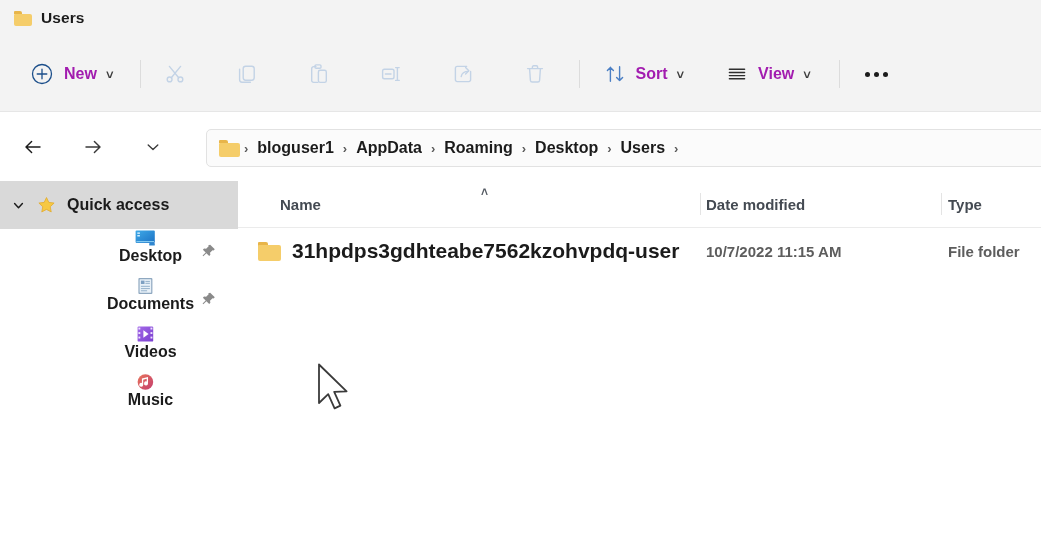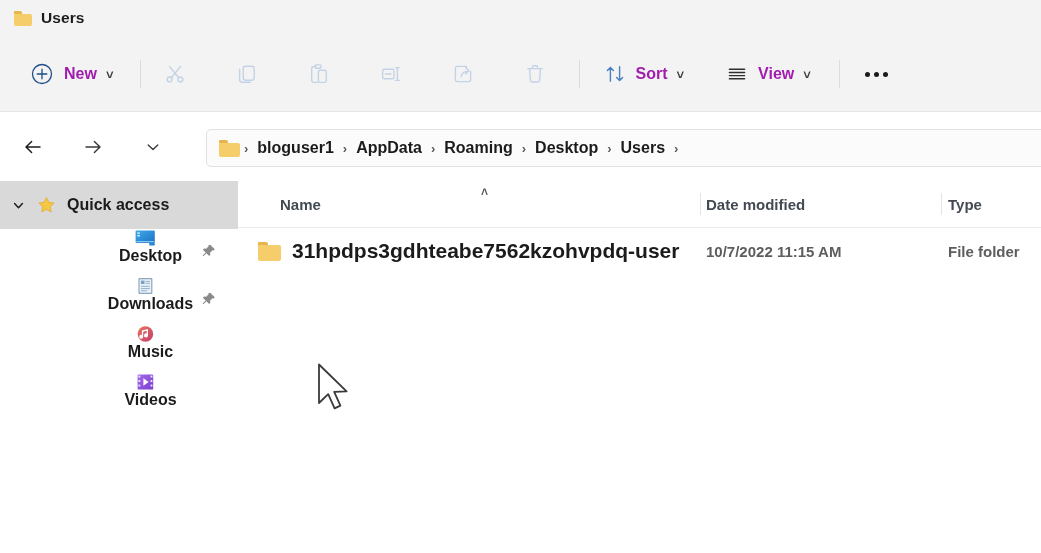--- a/index.html
+++ b/index.html
@@ -557,44 +557,28 @@
           <rect x="3.4" y="0.9" width="14" height="16.2" rx="1" fill="#8fa8c0"></rect>
           <rect x="4.6" y="2.2" width="11.6" height="13.6" rx="0.6" fill="#e9f1f8"></rect>
           <rect x="5.9" y="3.6" width="3.6" height="3.4" fill="#7ea0c2"></rect>
           <rect x="10.4" y="3.9" width="4.5" height="1.1" fill="#9db7cf"></rect>
           <rect x="10.4" y="5.8" width="4.5" height="1.1" fill="#9db7cf"></rect>
           <rect x="5.9" y="8.8" width="9" height="1.1" fill="#9db7cf"></rect>
           <rect x="5.9" y="11" width="9" height="1.1" fill="#9db7cf"></rect>
           <rect x="5.9" y="13.2" width="6.2" height="1.1" fill="#9db7cf"></rect>
         </svg>
       </span>
-      <span class="sb-label">Downloads</span>
+      <span class="sb-label">Documents</span>
       <span class="pin">
         <svg width="15" height="15" viewBox="0 0 16 16" fill="#8a8a8a">
           <path d="M9.8 1.3l4.9 4.9-1.3 1.3-1.1-.35-2.7 2.7.4 2.2-1.25 1.25-3-3-3.3 3.3-.75-.75 3.3-3.3-3-3L3.25 5.3l2.2.4 2.7-2.7-.35-1.1z"></path>
         </svg>
       </span>
     </div>
 
-
-    <div class="sb-item child">
-      <span class="sic">
-        <svg width="21" height="18" viewBox="0 0 21 18">
-          <defs>
-              <linearGradient id="gM" x1="0" y1="0" x2="1" y2="1">
-            <stop offset="0" stop-color="#e8755c"></stop>
-                <stop offset="1" stop-color="#c43e6e"></stop>
-          </linearGradient>
-            </defs>
-          <circle cx="10.4" cy="9" r="7.8" fill="url(#gM)"></circle>
-          <path d="M13 3.9v6.5a2 2 0 1 1-1.3-1.87V5.7l-3.5.95v5.1a2 2 0 1 1-1.3-1.87V5.4z" fill="#ffffff"></path>
-        </svg>
-      </span>
-      <span class="sb-label">Music</span>
-    </div>
 
     <div class="sb-item child">
       <span class="sic">
         <svg width="21" height="18" viewBox="0 0 21 18">
           <defs>
               <linearGradient id="gV" x1="0" y1="0" x2="1" y2="1">
             <stop offset="0" stop-color="#a46ae8"></stop>
                 <stop offset="1" stop-color="#7a3fd0"></stop>
           </linearGradient>
             </defs>
@@ -606,20 +590,36 @@
             <rect x="15.5" y="2.6" width="1.9" height="1.9"></rect>
             <rect x="15.5" y="7.1" width="1.9" height="1.9"></rect>
             <rect x="15.5" y="11.6" width="1.9" height="1.9"></rect>
           </g>
           <path d="M8.4 5.2l5.2 3.8-5.2 3.8z" fill="#ffffff"></path>
         </svg>
       </span>
       <span class="sb-label">Videos</span>
     </div>
 
+    <div class="sb-item child">
+      <span class="sic">
+        <svg width="21" height="18" viewBox="0 0 21 18">
+          <defs>
+              <linearGradient id="gM" x1="0" y1="0" x2="1" y2="1">
+            <stop offset="0" stop-color="#e8755c"></stop>
+                <stop offset="1" stop-color="#c43e6e"></stop>
+          </linearGradient>
+            </defs>
+          <circle cx="10.4" cy="9" r="7.8" fill="url(#gM)"></circle>
+          <path d="M13 3.9v6.5a2 2 0 1 1-1.3-1.87V5.7l-3.5.95v5.1a2 2 0 1 1-1.3-1.87V5.4z" fill="#ffffff"></path>
+        </svg>
+      </span>
+      <span class="sb-label">Music</span>
+    </div>
+
   </div>
 
   <div class="content">
 
     <div class="colheader">
       <span class="sort-caret">˄</span>
       <div class="col col-name">
         <span>Name</span>
       </div>
       <div class="col-sep" style="left:462px"></div>

